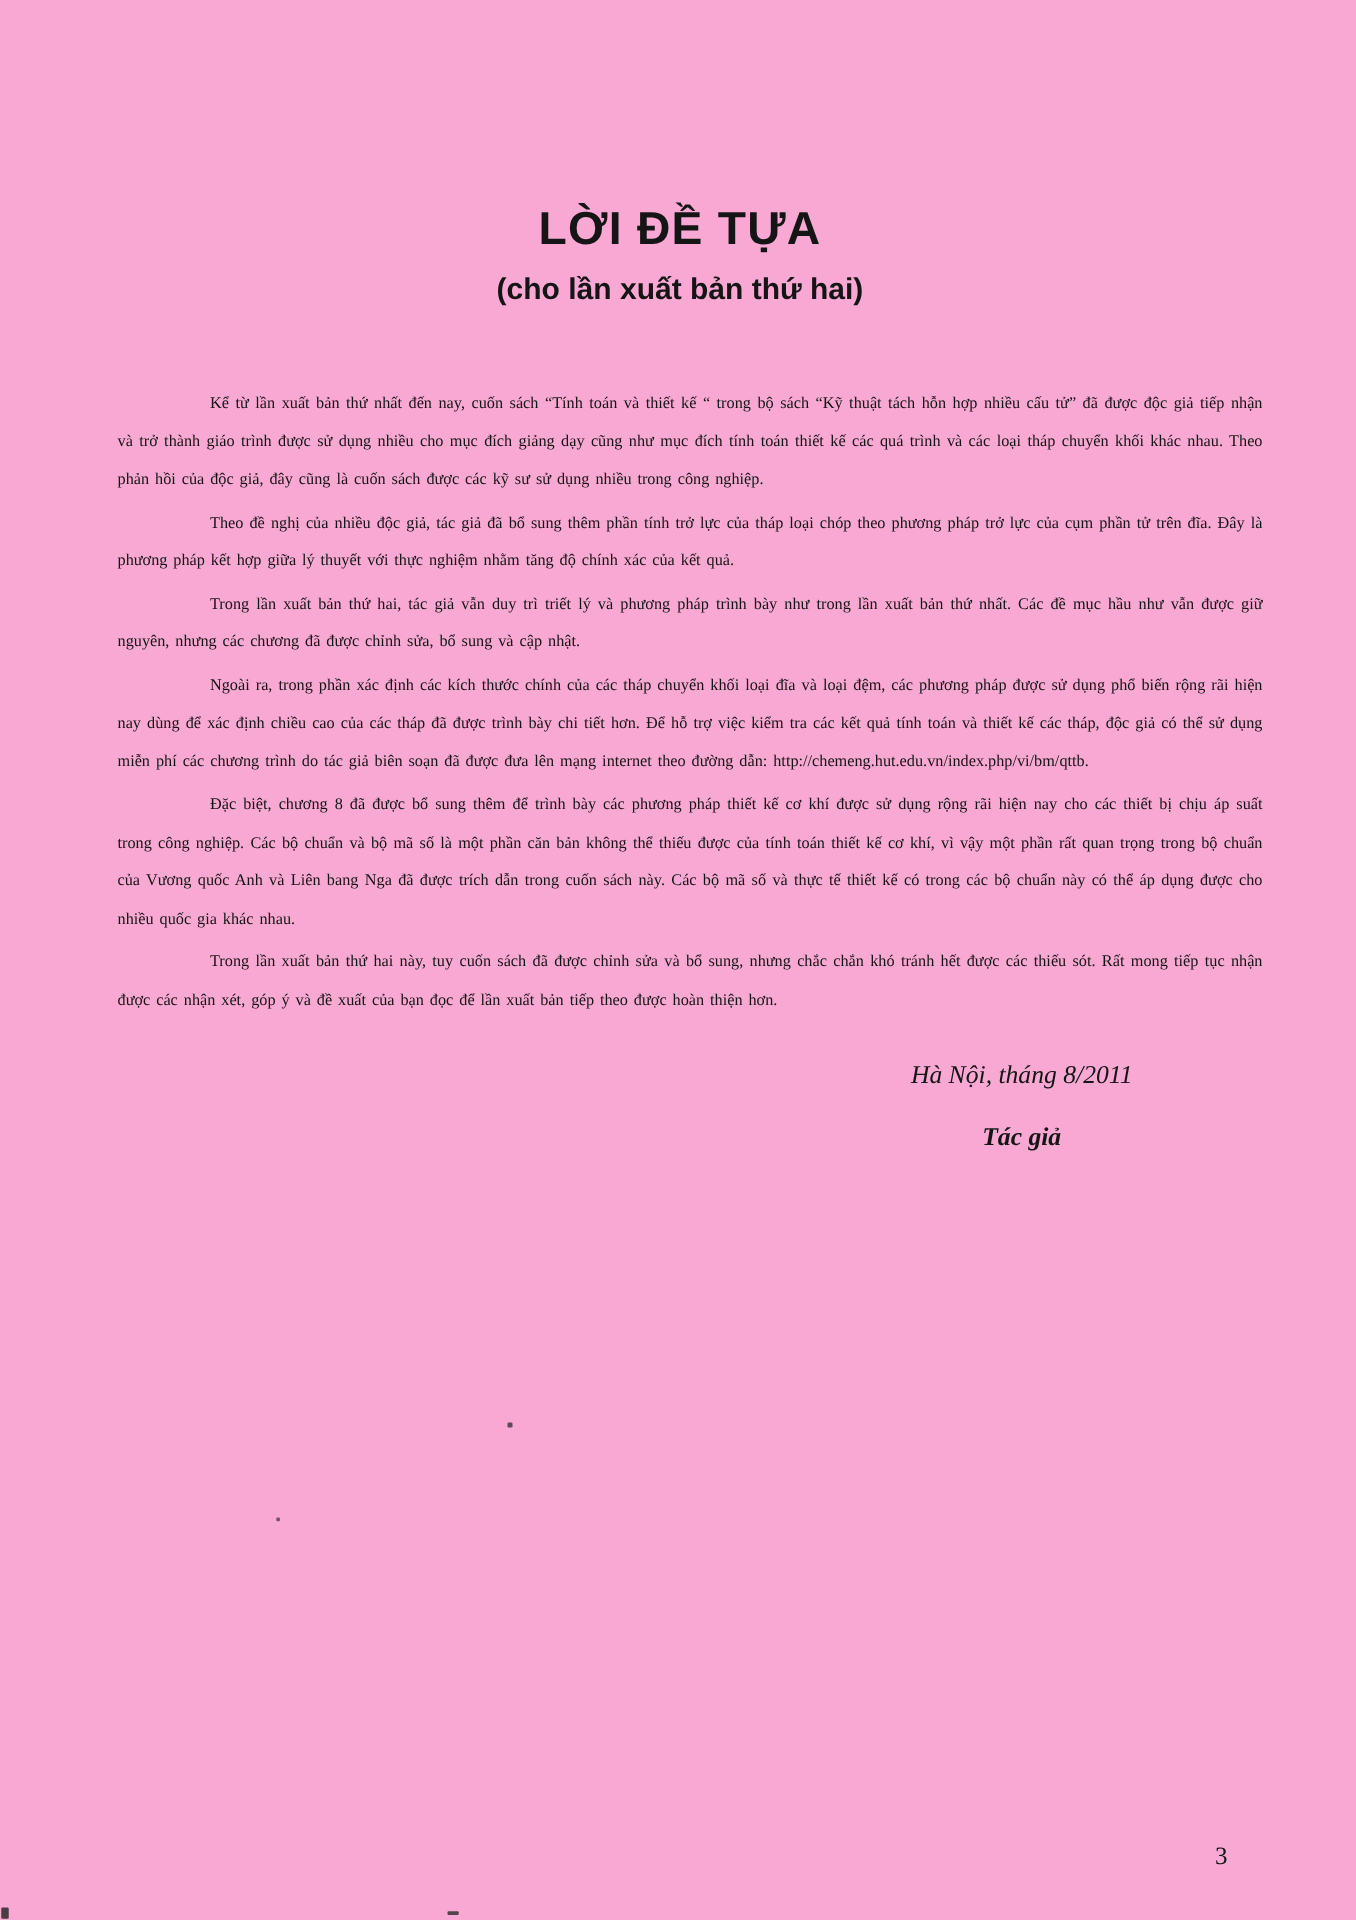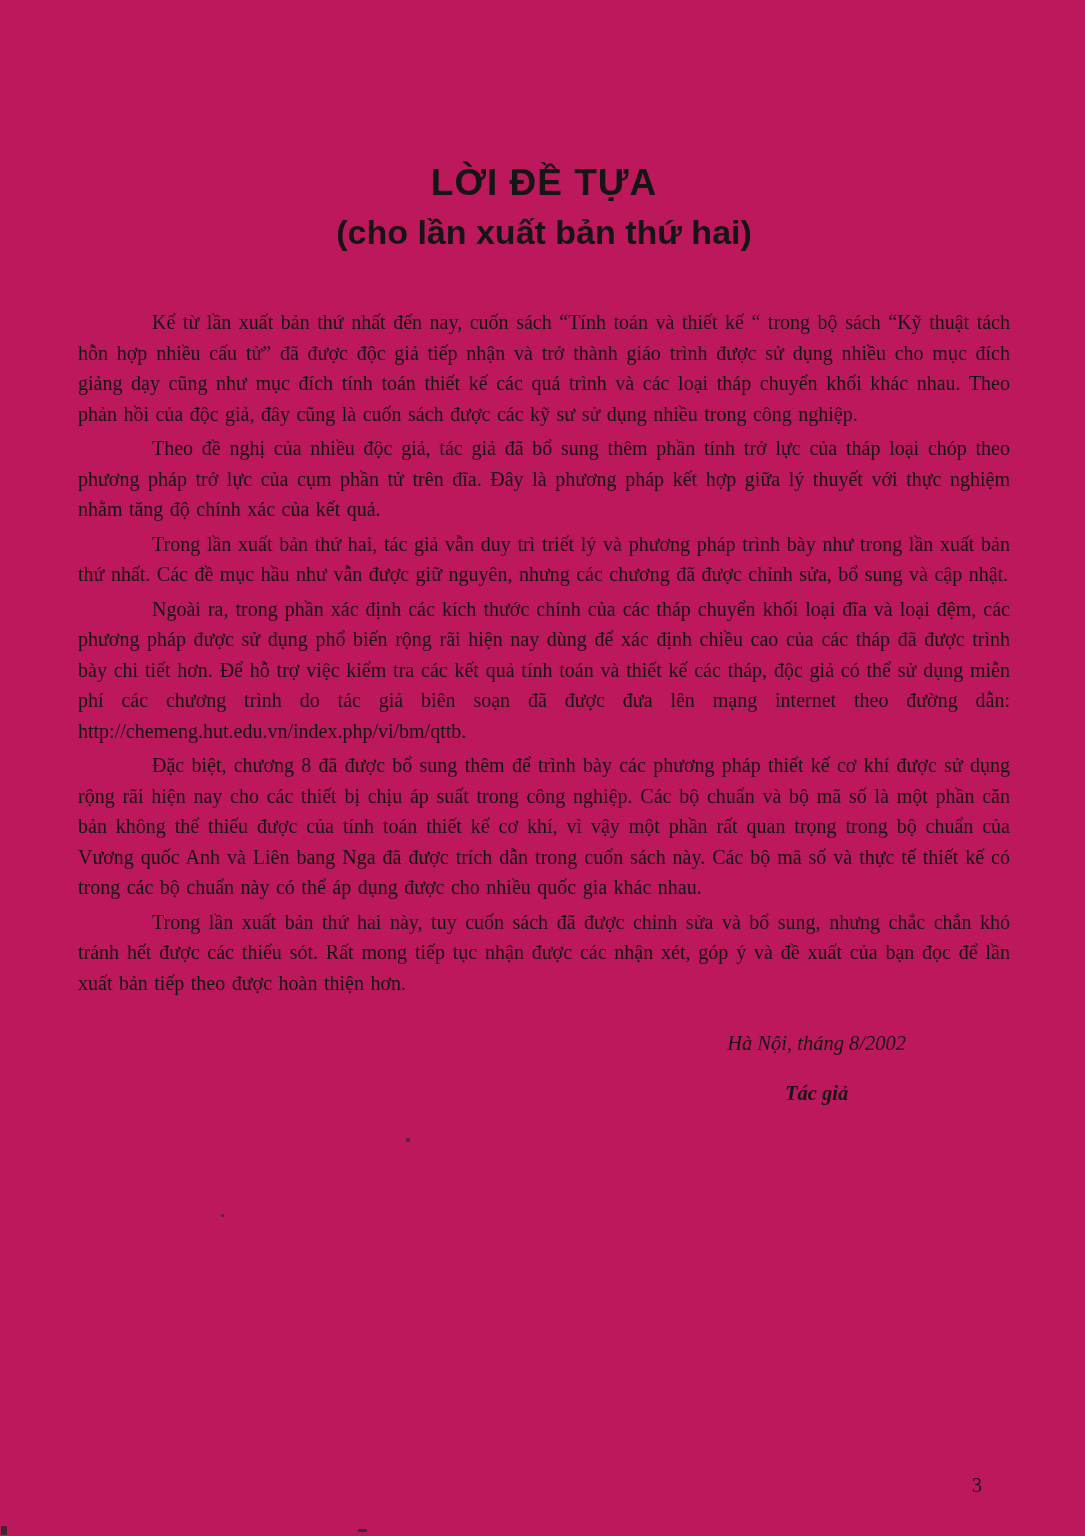--- a/index.html
+++ b/index.html
@@ -4,21 +4,21 @@
 <style>
   html, body {
     margin: 0;
     padding: 0;
     background: #ffffff;
   }
   .page {
     position: relative;
     width: 1085px;
     height: 1536px;
-    background: #be185d;
+    background: #f9a8d4;
     overflow: hidden;
     font-family: "Liberation Serif", serif;
     color: #151515;
   }
   .content {
     position: absolute;
     left: 78px;
     top: 0;
     width: 932px;
   }
@@ -27,30 +27,30 @@
     text-align: center;
     font-family: "Liberation Sans", sans-serif;
     font-weight: bold;
   }
   .doc-title {
     font-size: 37px;
     line-height: 42px;
     letter-spacing: 1px;
   }
   .doc-subtitle {
-    font-size: 34px;
+    font-size: 24px;
     line-height: 38px;
     margin-top: 9px;
   }
   .body-paragraphs {
     margin-top: 56px;
   }
   .para {
-    margin: 0 0 4px 0;
-    font-size: 20px;
+    margin: 0 0 4px 16px;
+    font-size: 13px;
     line-height: 30.5px;
     text-align: justify;
     text-indent: 74px;
     word-spacing: 1.5px;
   }
   .para .link {
   }
   .signature {
     float: right;
     margin-top: 26px;
@@ -97,21 +97,21 @@
     <div class="body-paragraphs">
         <p class="para"><span>Kể từ lần xuất bản thứ nhất đến nay, cuốn sách “Tính toán và thiết kế “ trong bộ sách “Kỹ thuật tách hỗn hợp nhiều cấu tử” đã được độc giả tiếp nhận và trở thành giáo trình được sử dụng nhiều cho mục đích giảng dạy cũng như mục đích tính toán thiết kế các quá trình và các loại tháp chuyển khối khác nhau. Theo phản hồi của độc giả, đây cũng là cuốn sách được các kỹ sư sử dụng nhiều trong công nghiệp.</span></p>
         <p class="para"><span>Theo đề nghị của nhiều độc giả, tác giả đã bổ sung thêm phần tính trở lực của tháp loại chóp theo phương pháp trở lực của cụm phần tử trên đĩa. Đây là phương pháp kết hợp giữa lý thuyết với thực nghiệm nhằm tăng độ chính xác của kết quả.</span></p>
         <p class="para"><span>Trong lần xuất bản thứ hai, tác giả vẫn duy trì triết lý và phương pháp trình bày như trong lần xuất bản thứ nhất. Các đề mục hầu như vẫn được giữ nguyên, nhưng các chương đã được chỉnh sửa, bổ sung và cập nhật.</span></p>
         <p class="para"><span>Ngoài ra, trong phần xác định các kích thước chính của các tháp chuyển khối loại đĩa và loại đệm, các phương pháp được sử dụng phổ biến rộng rãi hiện nay dùng để xác định chiều cao của các tháp đã được trình bày chi tiết hơn. Để hỗ trợ việc kiểm tra các kết quả tính toán và thiết kế các tháp, độc giả có thể sử dụng miễn phí các chương trình do tác giả biên soạn đã được đưa lên mạng internet theo đường dẫn: </span><span class="link">http://chemeng.hut.edu.vn/index.php/vi/bm/qttb</span><span>.</span></p>
         <p class="para"><span>Đặc biệt, chương 8 đã được bổ sung thêm để trình bày các phương pháp thiết kế cơ khí được sử dụng rộng rãi hiện nay cho các thiết bị chịu áp suất trong công nghiệp. Các bộ chuẩn và bộ mã số là một phần căn bản không thể thiếu được của tính toán thiết kế cơ khí, vì vậy một phần rất quan trọng trong bộ chuẩn của Vương quốc Anh và Liên bang Nga đã được trích dẫn trong cuốn sách này. Các bộ mã số và thực tế thiết kế có trong các bộ chuẩn này có thể áp dụng được cho nhiều quốc gia khác nhau.</span></p>
         <p class="para"><span>Trong lần xuất bản thứ hai này, tuy cuốn sách đã được chỉnh sửa và bổ sung, nhưng chắc chắn khó tránh hết được các thiếu sót. Rất mong tiếp tục nhận được các nhận xét, góp ý và đề xuất của bạn đọc để lần xuất bản tiếp theo được hoàn thiện hơn.</span></p>
       </div>
 
     <div class="signature">
-      <div class="sig-place-date">Hà Nội, tháng 8/2002</div>
+      <div class="sig-place-date">Hà Nội, tháng 8/2011</div>
       <div class="sig-author">Tác giả</div>
     </div>
 
   </div>
 
   <div class="page-number">3</div>
 
   <div class="speck speck-1"></div>
   <div class="speck speck-2"></div>
   <div class="speck speck-3"></div>

